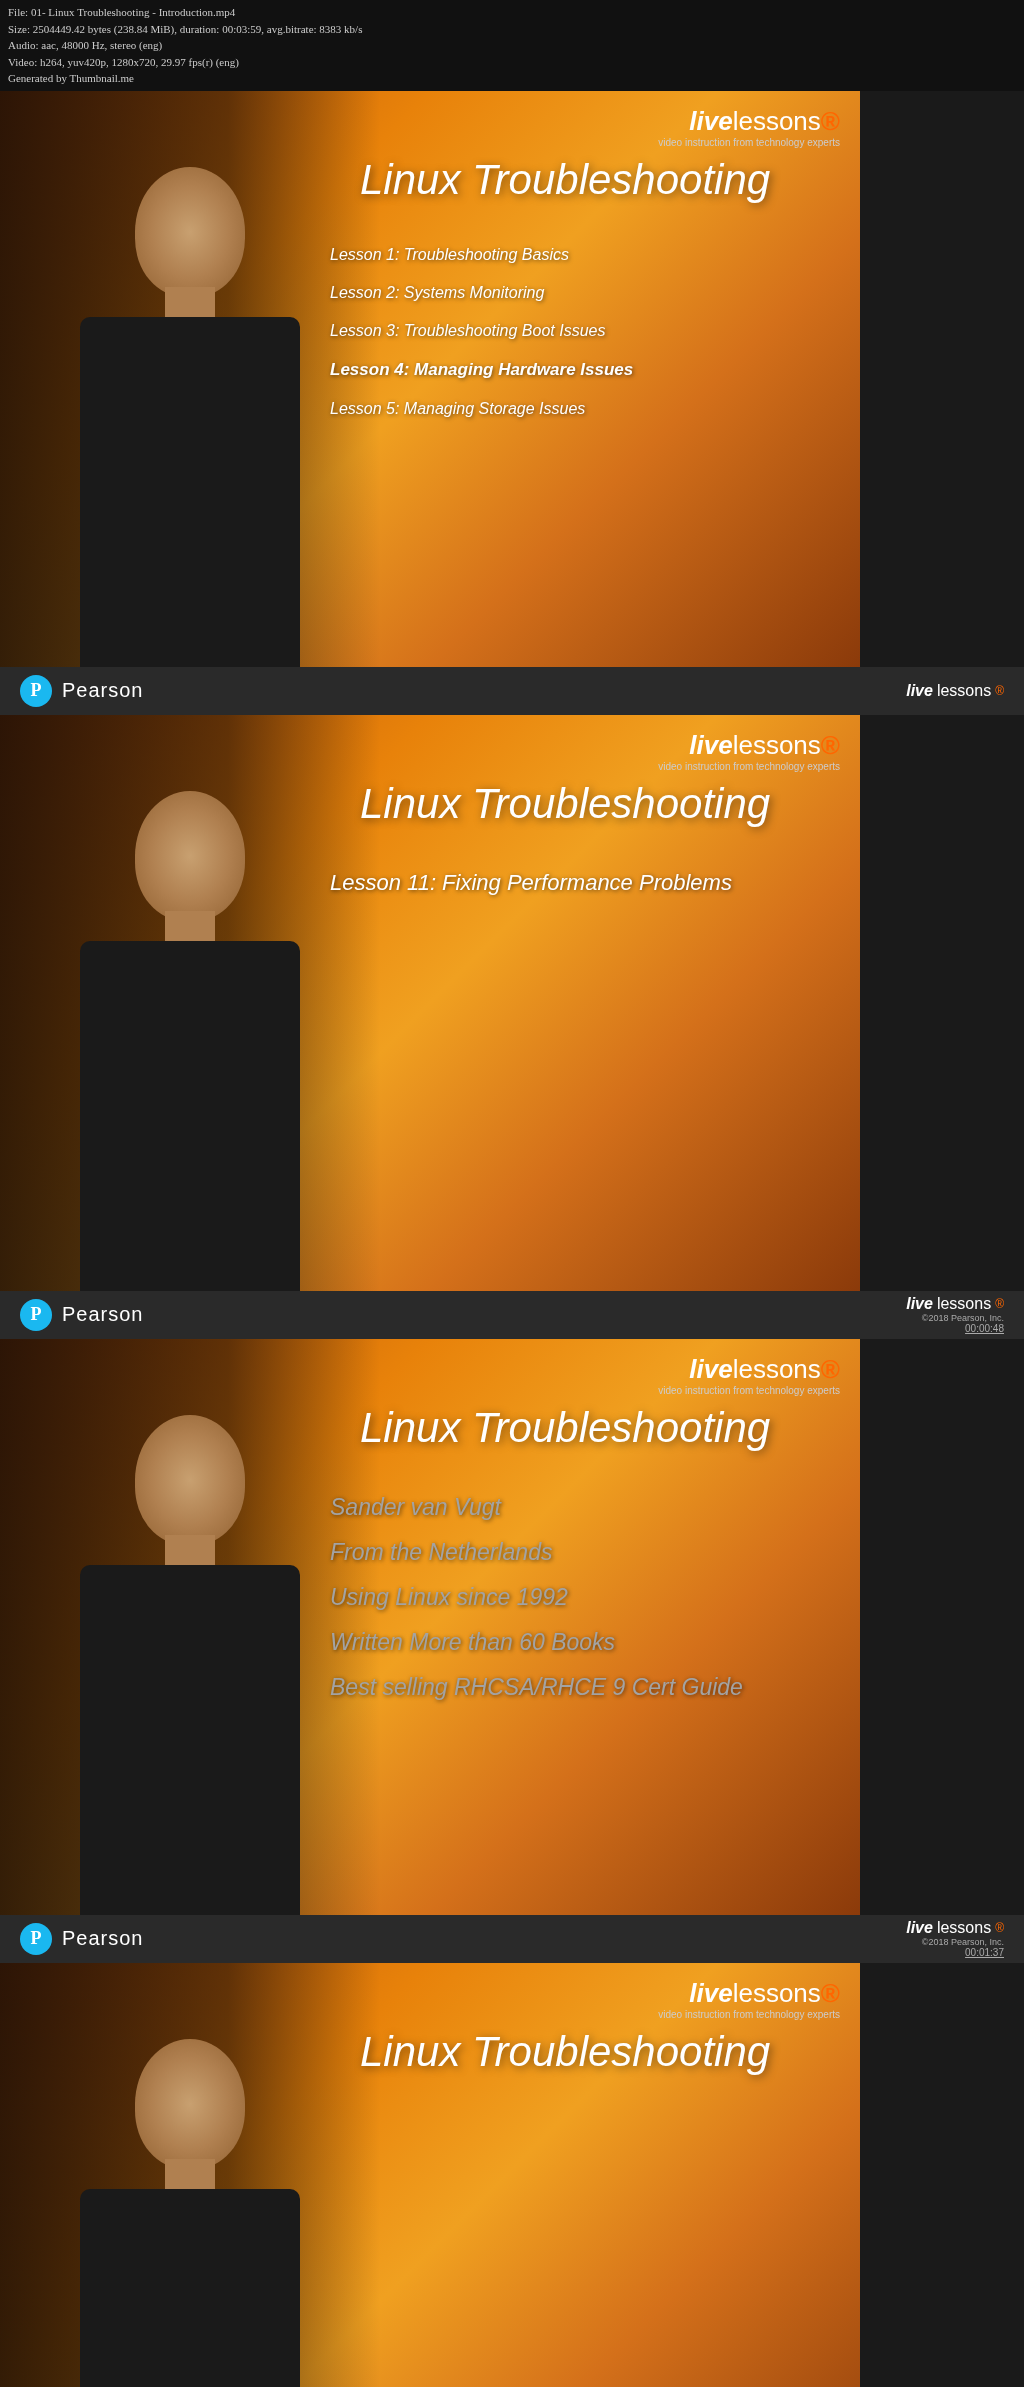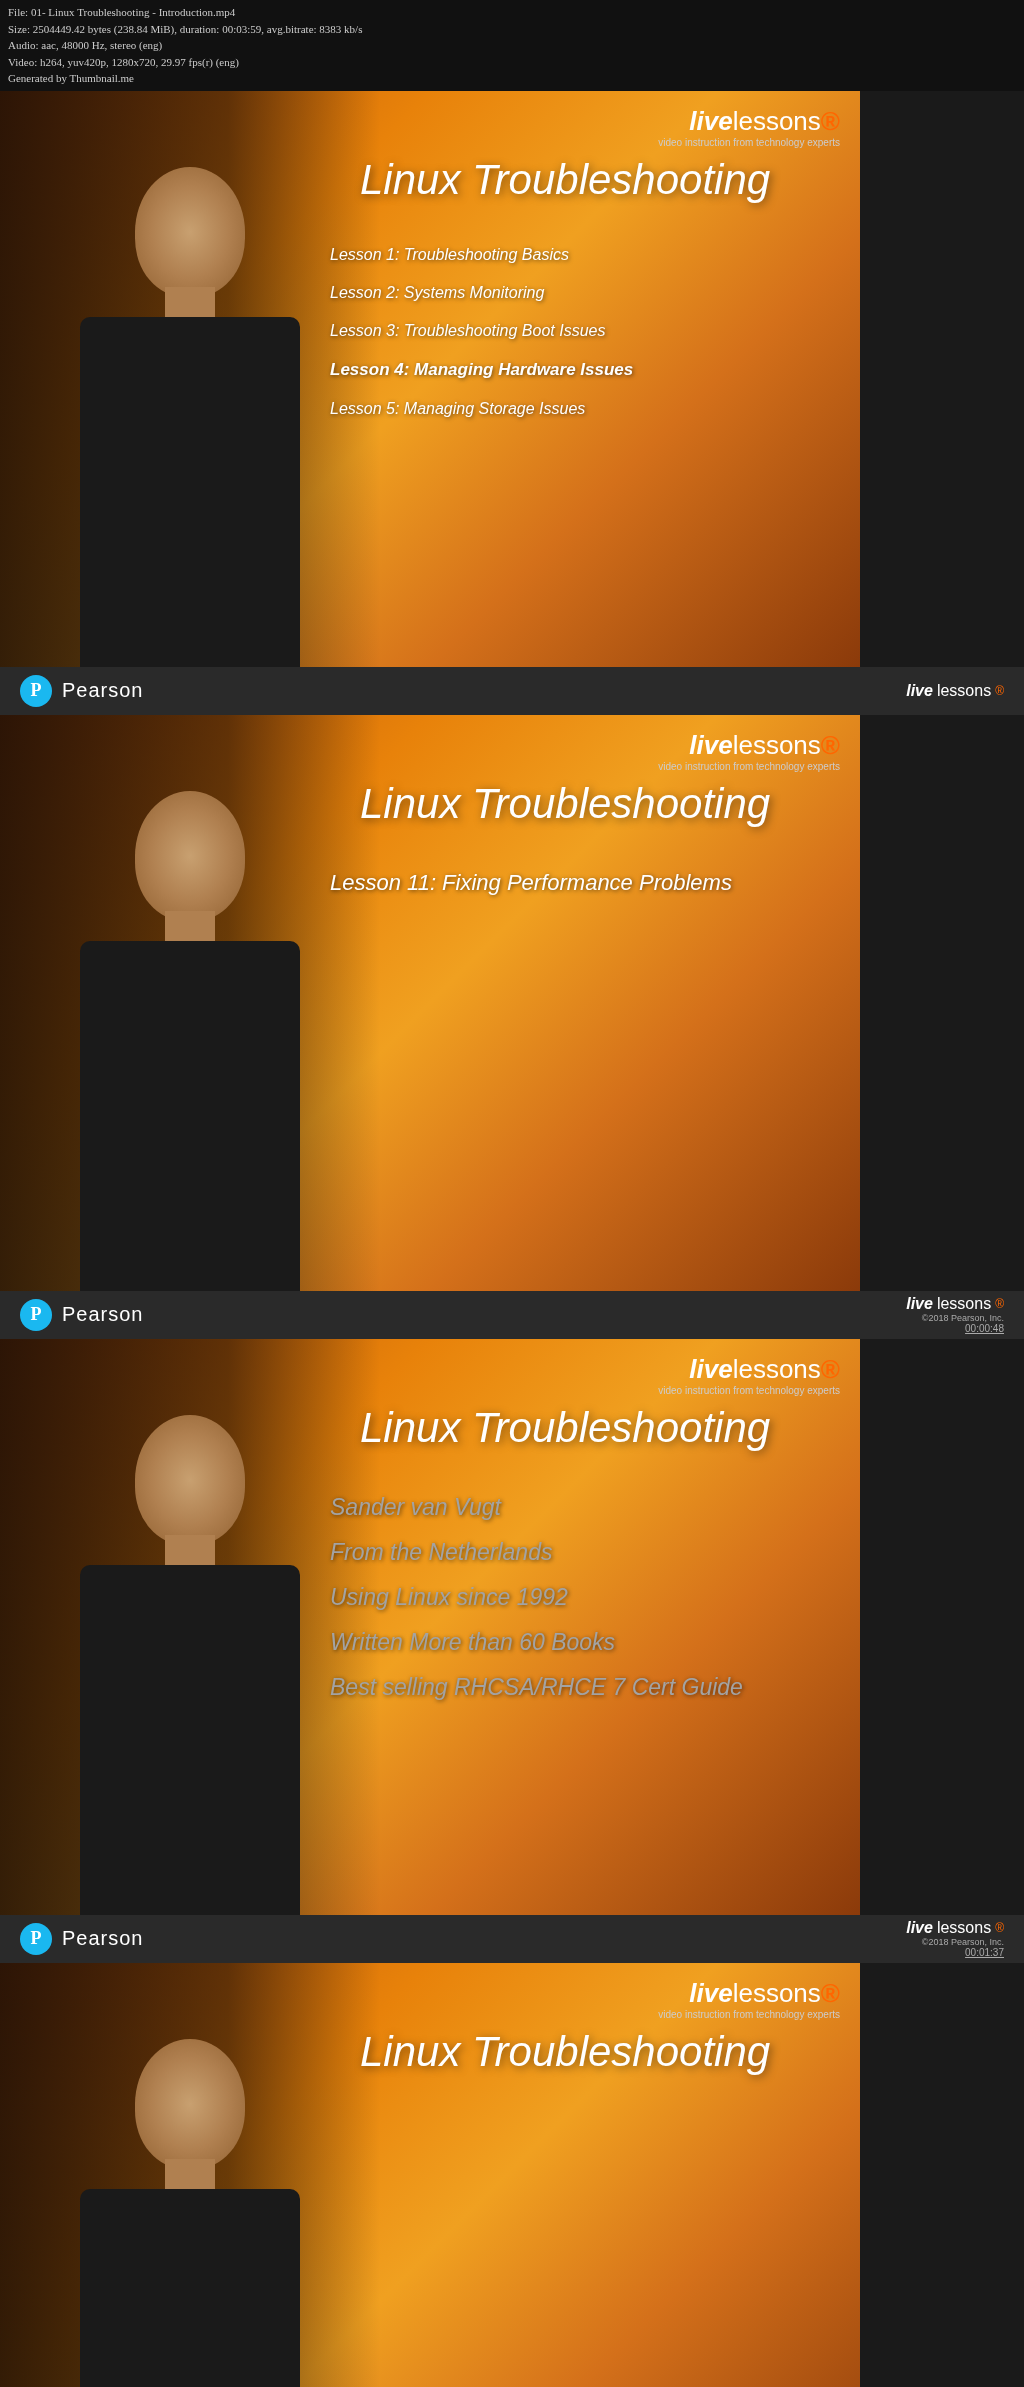--- a/index.html
+++ b/index.html
@@ -359,21 +359,21 @@
     <div style="color:#ccc; font-size:10px; text-align:right;">video instruction from technology experts</div>
   </div>
 
   <div class="main-title">Linux Troubleshooting</div>
 
   <div class="instructor-info">
     <p>Sander van Vugt</p>
     <p>From the Netherlands</p>
     <p>Using Linux since 1992</p>
     <p>Written More than 60 Books</p>
-    <p>Best selling RHCSA/RHCE 7 Cert Guide</p>
+    <p>Best selling RHCSA/RHCE 9 Cert Guide</p>
   </div>
 </div>
 
 <div class="bottom-bar">
   <div class="pearson-logo">
     <div class="pearson-p">P</div>
     <span class="pearson-text">Pearson</span>
   </div>
   <div class="livelessons-small">
     <div class="logo-row">

